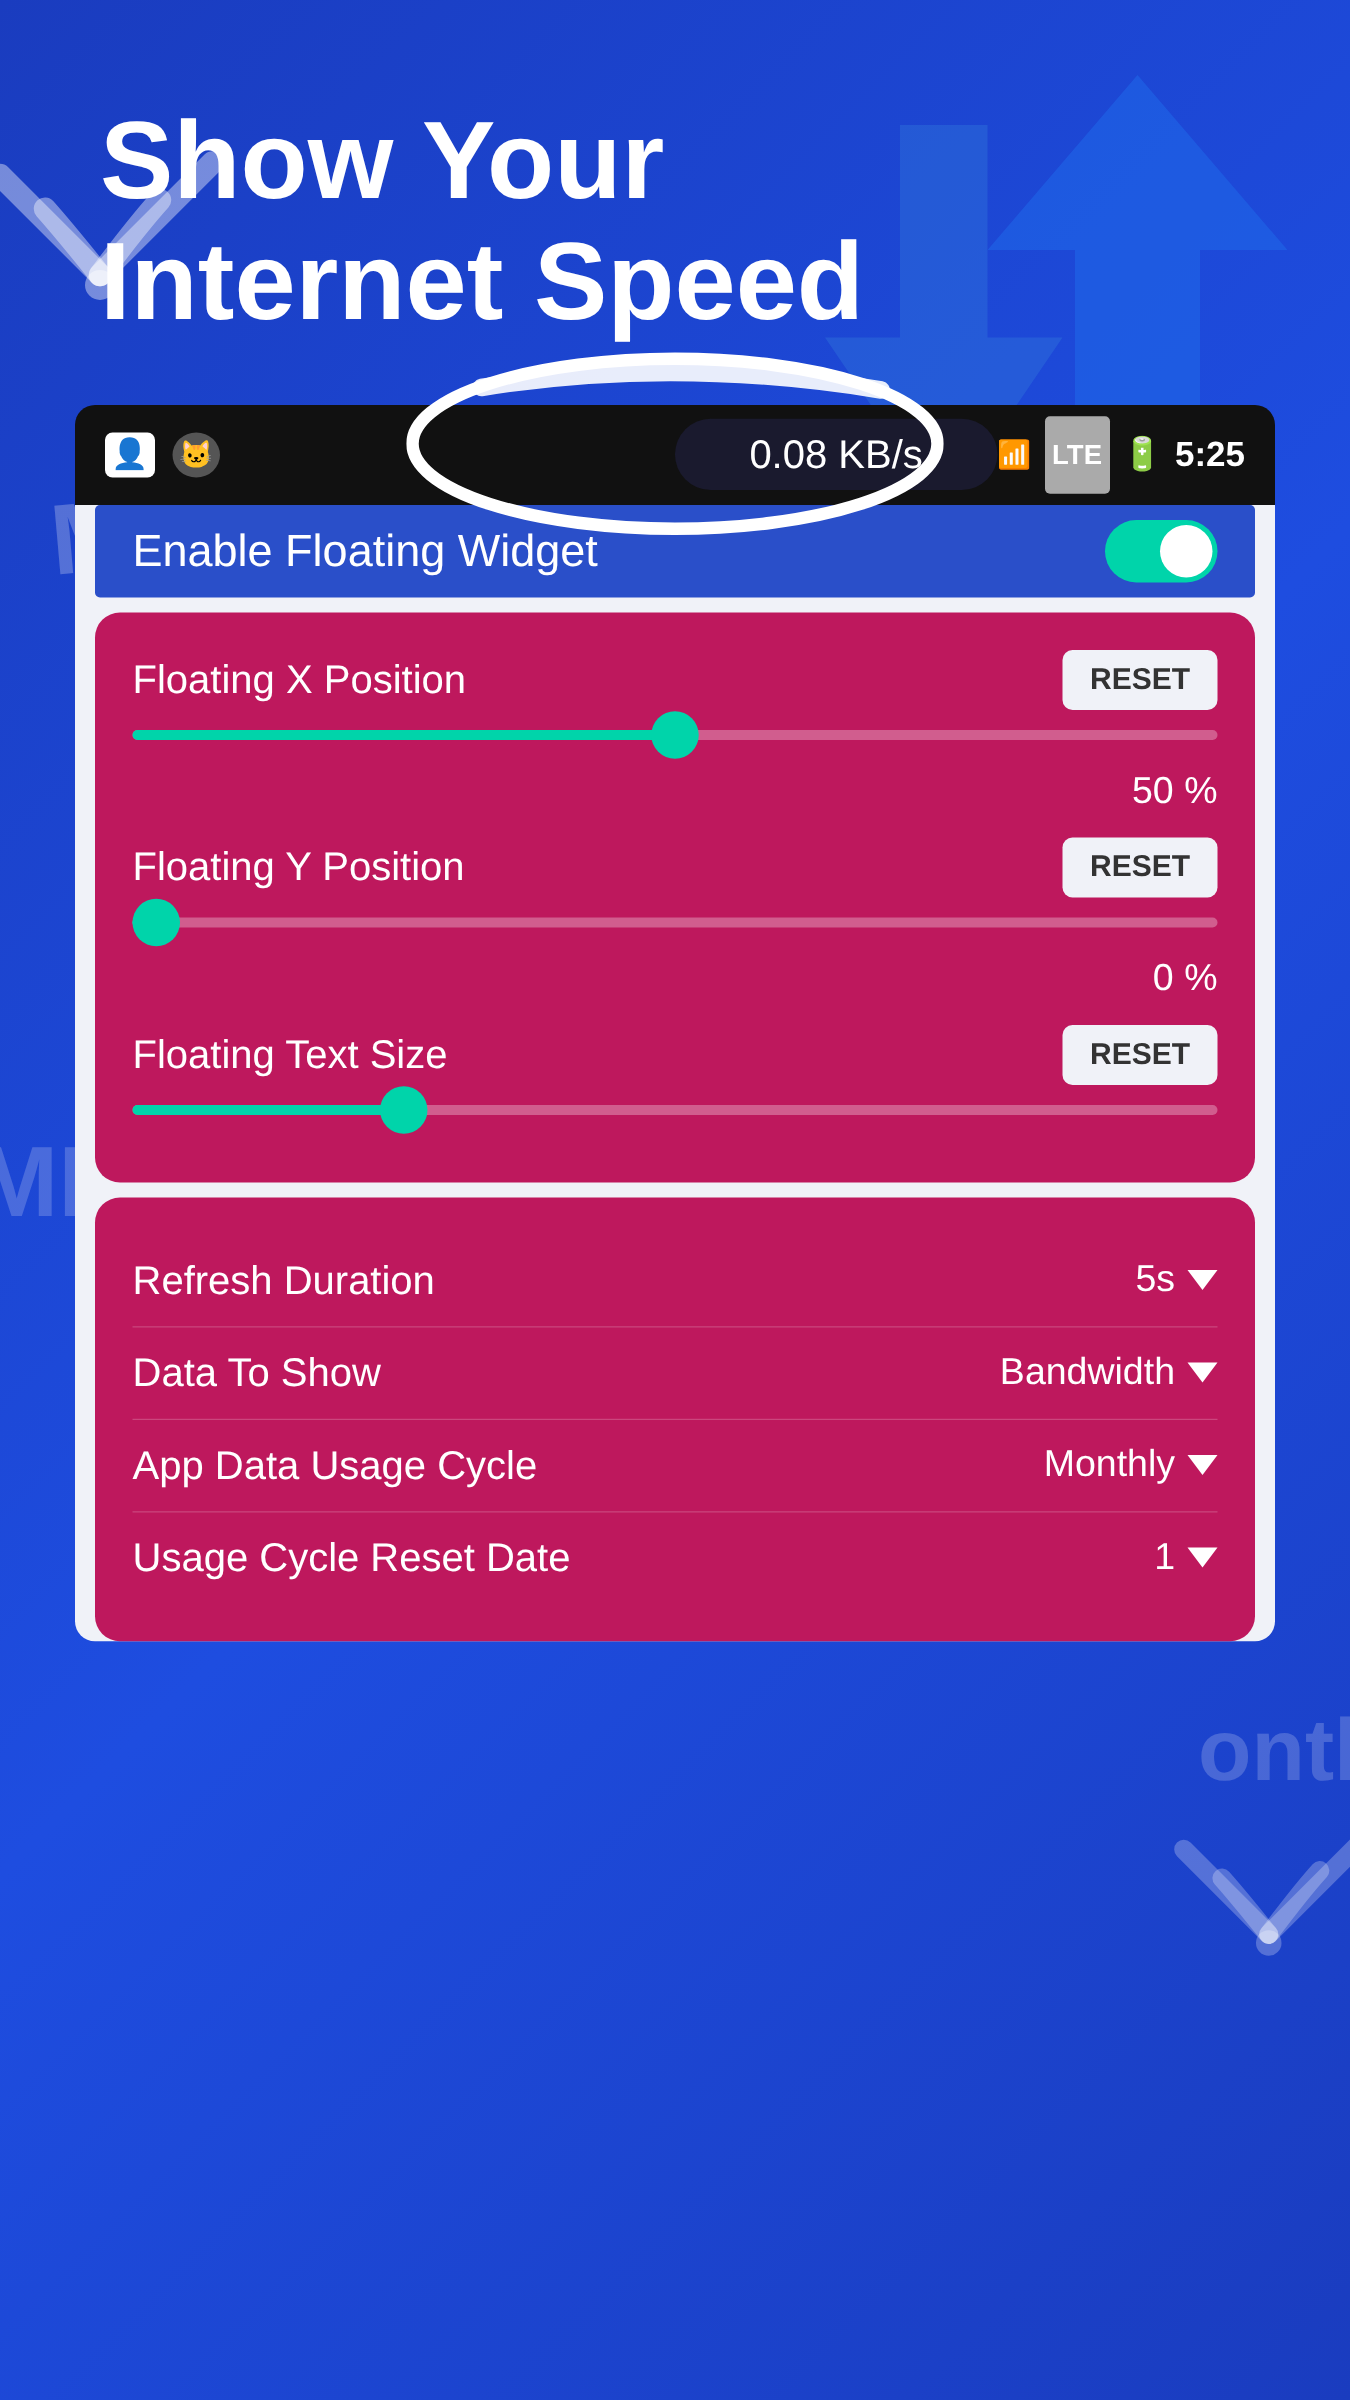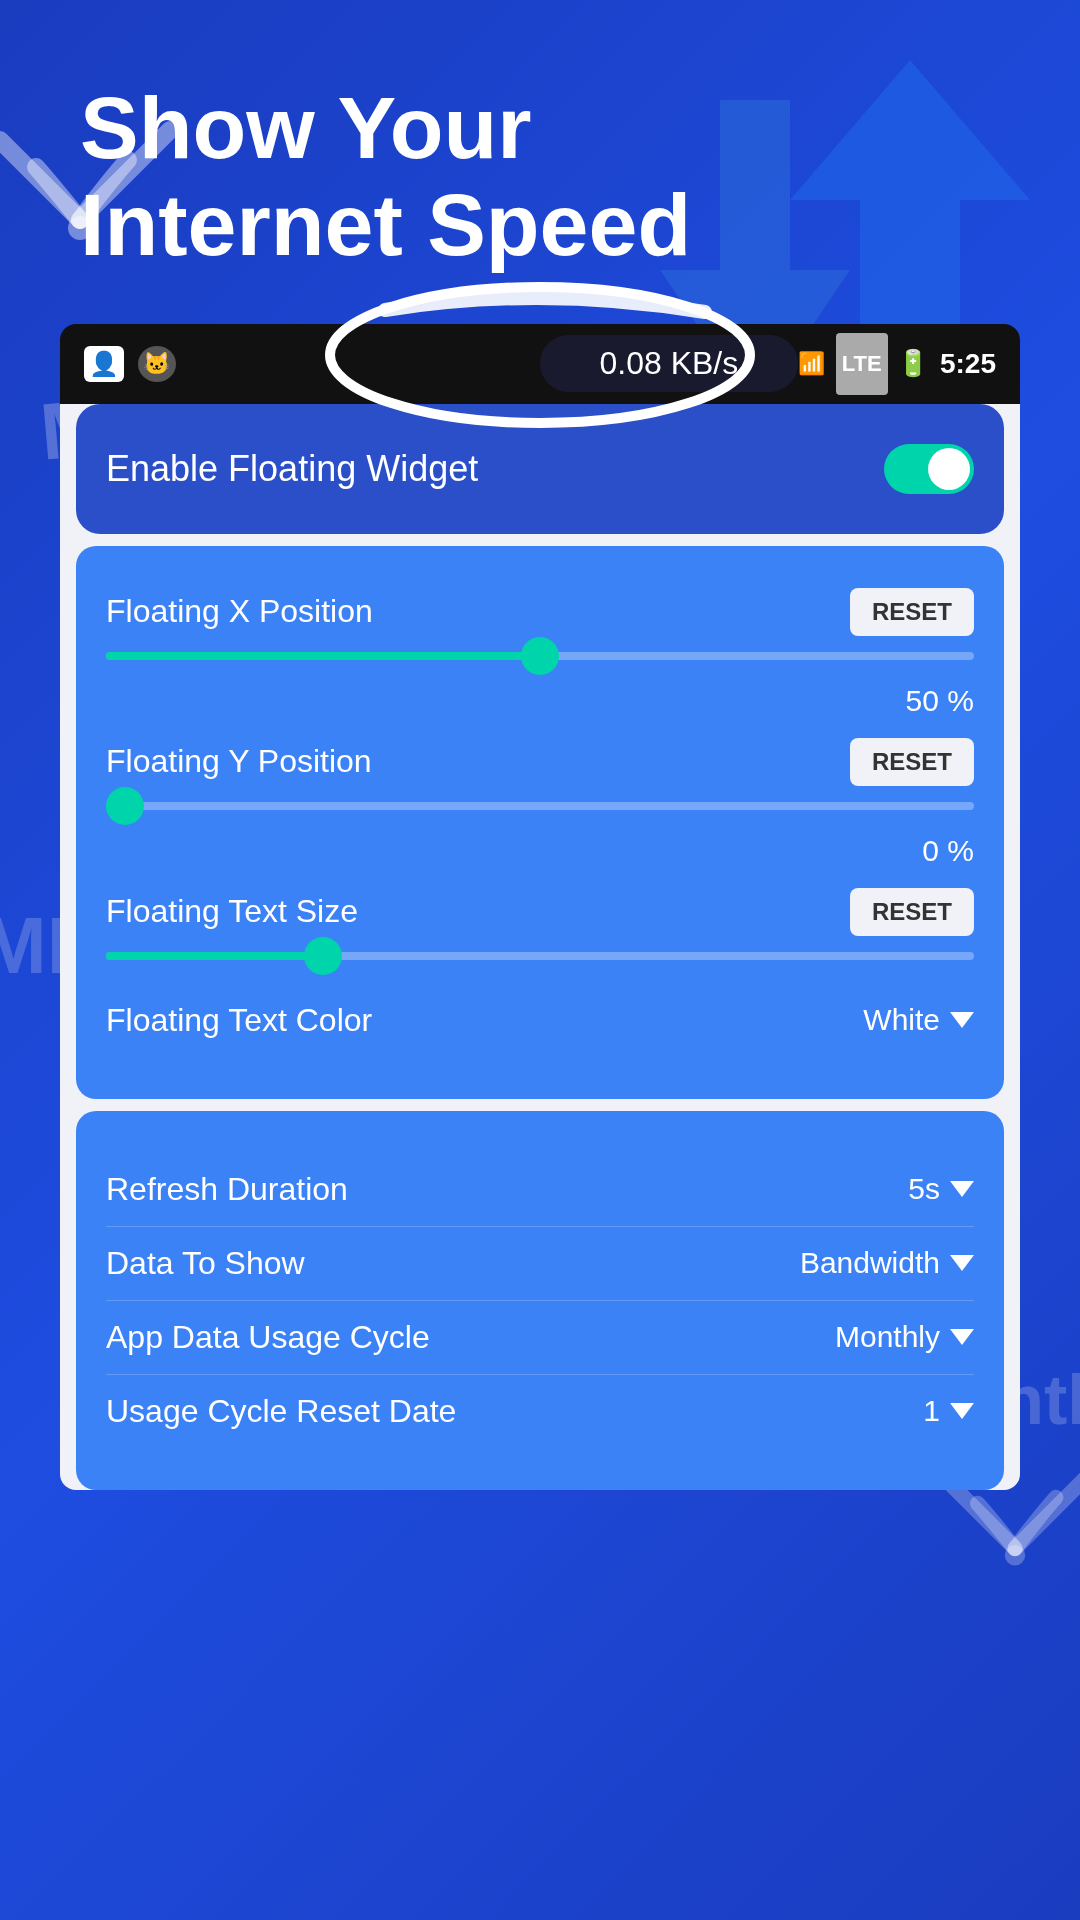--- a/index.html
+++ b/index.html
@@ -143,35 +143,35 @@
 
     
     .app-body {
       background: #f0f2f8;
       border-radius: 0 0 16px 16px;
       padding: 0 0 0 0;
     }
 
     
     .panel-card {
-      background: #3b82f6;
+      background: #be185d;
       border-radius: 20px;
       margin: 12px 16px;
-      padding: 42px 30px;
+      padding: 30px 30px;
       color: white;
     }
 
     
     .enable-row {
       display: flex;
       align-items: center;
       justify-content: space-between;
-      padding: 40px 30px;
+      padding: 12px 30px;
       background: #2a4fc9;
-      border-radius: 24px;
+      border-radius: 4px;
       margin: 0 16px 0 16px;
     }
 
     .enable-label {
       font-size: 36px;
       color: white;
       font-weight: 500;
     }
 
     
@@ -410,27 +410,20 @@
           <span class="setting-label">Floating Text Size</span>
           <button class="reset-btn">RESET</button>
         </div>
         <div class="slider-container">
           <div class="slider-track">
             <div class="slider-fill" style="width:25%;"></div>
             <div class="slider-thumb" style="left: calc(25% - 19px);"></div>
           </div>
         </div>
 
-        <div class="dropdown-row">
-          <span class="setting-label">Floating Text Color</span>
-          <div class="dropdown-value">
-            <span>White</span>
-            <div class="dropdown-arrow"></div>
-          </div>
-        </div>
       </div>
 
       <div class="panel-card">
 
         <div class="dropdown-row">
           <span class="setting-label">Refresh Duration</span>
           <div class="dropdown-value">
             <span>5s</span>
             <div class="dropdown-arrow"></div>
           </div>

